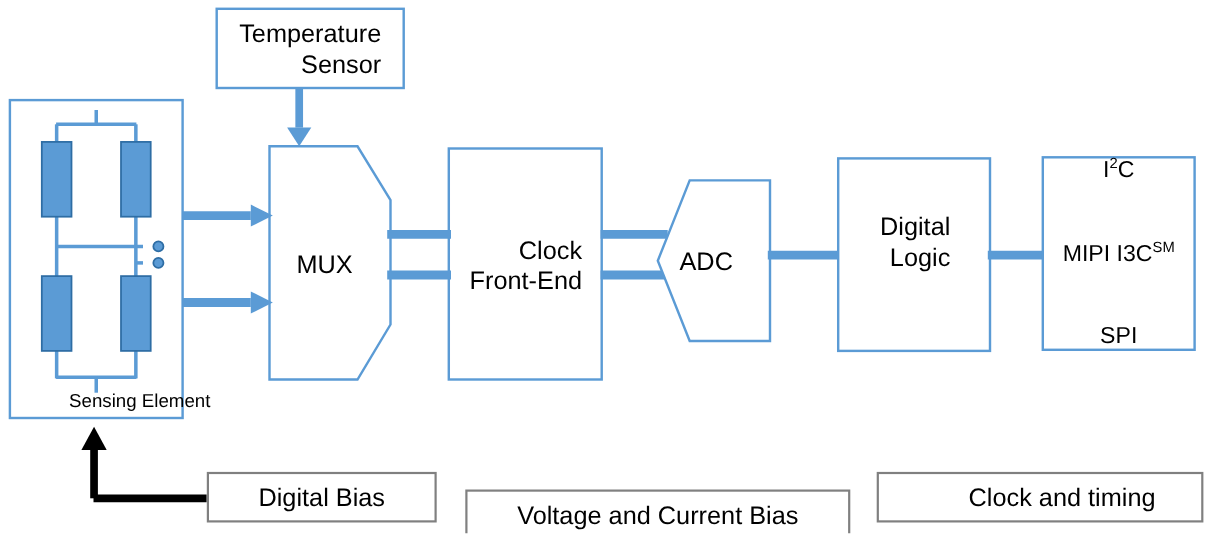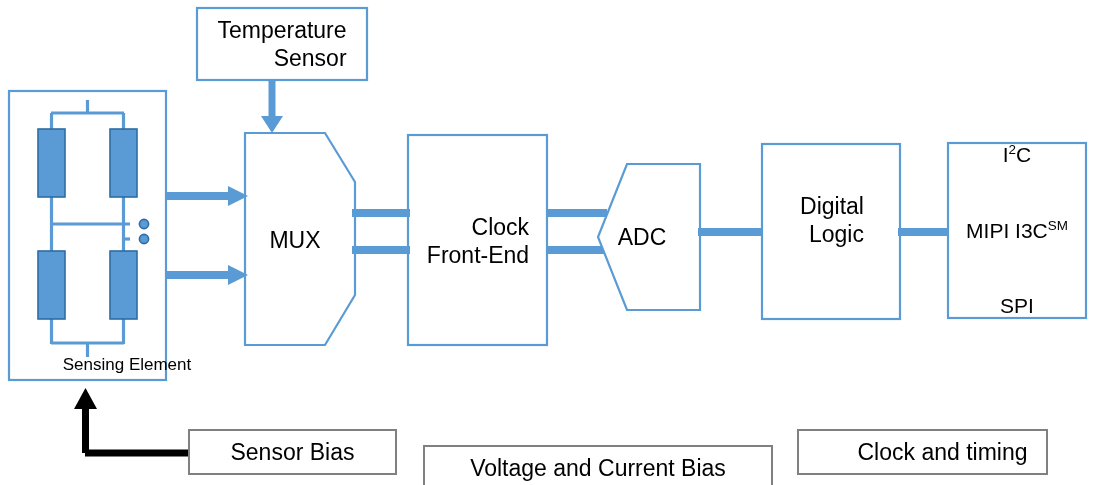--- a/index.html
+++ b/index.html
@@ -74,21 +74,21 @@
     display: flex;
     align-items: center;
     justify-content: center;
     color: #000000;
     font-size: 23px;
     font-family: "Liberation Sans", sans-serif;
     white-space: nowrap;
   }
   .bias-sensor  { left: 188px; top: 429px; width: 209px; height: 46px; }
   .bias-voltage { left: 423px; top: 429px; width: 350px; height: 46px; margin-top: 16px; }
-  .bias-clock   { left: 797px; top: 429px; width: 251px; height: 46px; padding-left: 40px; }
+  .bias-clock   { left: 797px; top: 429px; width: 297px; height: 46px; padding-left: 40px; }
 </style>
 </head>
 <body>
 
 <div id="diagram-root">
 
   <svg id="diagram-svg" viewBox="0 0 1100 485">
 
     <rect x="9" y="91" width="157" height="289" fill="#ffffff" stroke="#5B9BD5" stroke-width="2.2"></rect>
 
@@ -183,21 +183,21 @@
   <div class="blk-label lbl-digital">Digital
 Logic</div>
 
   <div class="iface-lines" id="iface-lines">
       <div class="iface-line">I<sup>2</sup>C</div>
       <div class="iface-line">MIPI I3C<sup>SM</sup></div>
       <div class="iface-line">SPI</div>
     </div>
 
   <div class="bias-box bias-sensor">
-    <span>Sensor Bias</span>
+    <span>Digital Bias</span>
   </div>
   <div class="bias-box bias-voltage">
     <span>Voltage and Current Bias</span>
   </div>
   <div class="bias-box bias-clock">
     <span>Clock and timing</span>
   </div>
 
 </div>
 

